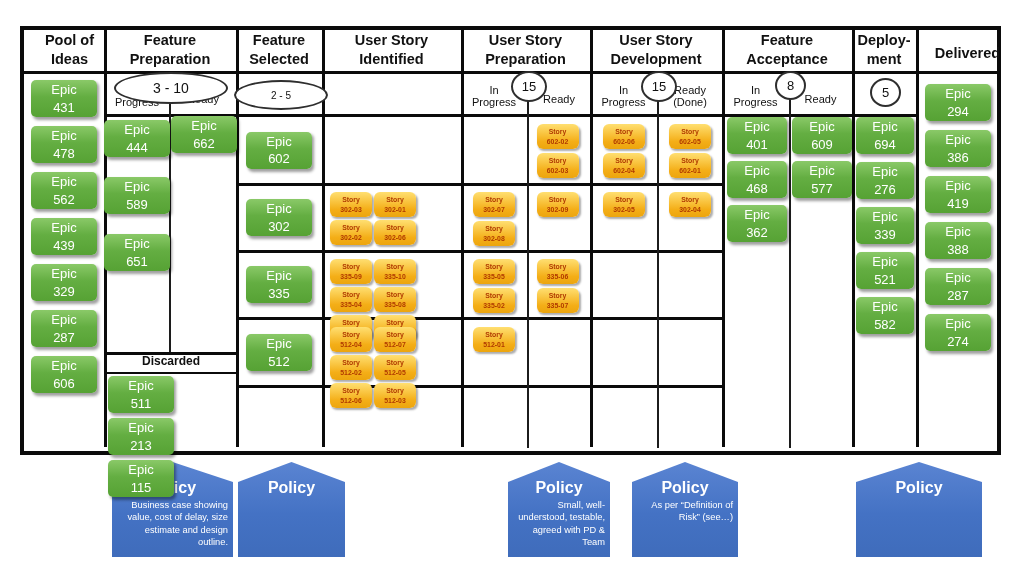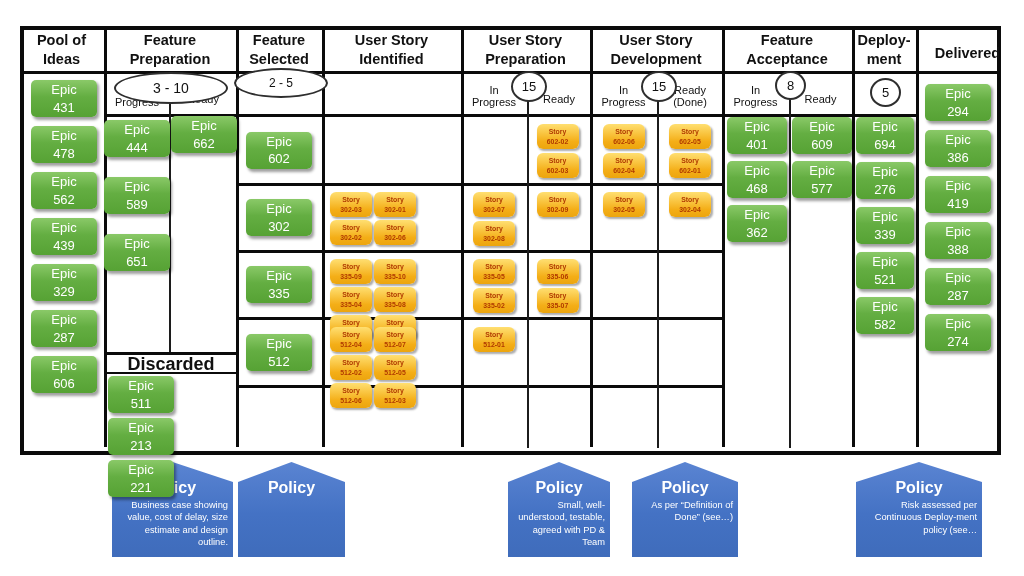--- a/index.html
+++ b/index.html
@@ -2,38 +2,38 @@
 <html><head>
 <meta charset="utf-8">
 <style>
   html,body{margin:0;padding:0;background:#ffffff;}
   #canvas{position:relative;width:1024px;height:576px;background:#ffffff;overflow:hidden;
           font-family:"Liberation Sans", sans-serif;color:#111;}
   .line{position:absolute;background:#0b0b0b;}
   .thin{background:#1c1c1c;}
   .outer{position:absolute;left:20px;top:26px;width:973px;height:421px;border:4px solid #0b0b0b;}
   .hdr{position:absolute;top:31px;font-weight:bold;font-size:14.5px;line-height:1.3;text-align:center;white-space:pre-line;}
-  .hc0{left:12px;width:99px;}  .hc1{left:104px;width:132px;} .hc2{left:236px;width:86px;}
+  .hc0{left:20px;width:99px;}  .hc1{left:104px;width:132px;} .hc2{left:236px;width:86px;}
   .hc3{left:322px;width:139px;}.hc4{left:461px;width:129px;} .hc5{left:590px;width:132px;}
   .hc6{left:722px;width:130px;}.hc7{left:852px;width:64px;}  .hc8{left:916px;width:103px;top:44px;}
   .oval{position:absolute;background:#fff;border:2px solid #2e2e2e;border-radius:50%;
         display:flex;align-items:center;justify-content:center;font-size:13px;z-index:5;}
   .ov-prep{left:114px;top:72px;width:110px;height:28px;font-size:14px;}
-  .ov-sel{left:234px;top:68px;width:90px;height:26px;font-size:12px;}
+  .ov-sel{left:234px;top:80px;width:90px;height:26px;font-size:10px;}
   .ov-id{left:366px;top:71px;width:50px;height:42px;font-size:15px;}
   .ov-sp{left:511px;top:71px;width:32px;height:27px;}
   .ov-dev{left:641px;top:71px;width:32px;height:27px;}
   .ov-acc{left:775px;top:71px;width:27px;height:25px;}
   .ov-dep{left:870px;top:78px;width:27px;height:25px;}
   .sl{position:absolute;font-size:11px;line-height:1.12;text-align:center;white-space:pre-line;z-index:4;}
   .sl-prep-ip{left:106px;top:84px;width:62px;} .sl-prep-rd{left:172px;top:93px;width:62px;}
   .sl-sp-ip{left:463px;top:84px;width:62px;}   .sl-sp-rd{left:530px;top:93px;width:58px;}
   .sl-dev-ip{left:592px;top:84px;width:63px;}  .sl-dev-rd{left:660px;top:84px;width:60px;}
   .sl-acc-ip{left:724px;top:84px;width:63px;}  .sl-acc-rd{left:791px;top:93px;width:59px;}
-  .discarded-label{position:absolute;left:106px;top:354px;width:130px;font-weight:bold;font-size:18px;text-align:center;}
+  .discarded-label{position:absolute;left:106px;top:354px;width:130px;font-weight:bold;font-size:12px;text-align:center;}
   .stack{position:absolute;display:flex;flex-direction:column;align-items:center;z-index:3;}
   #stack-pool{left:27px;top:80px;width:74px;gap:9px;}
   #stack-prep-ip{left:105px;top:120px;width:64px;gap:20px;}
   #stack-prep-rd{left:171px;top:116px;width:66px;gap:8px;}
   #stack-discarded{left:108px;top:376px;width:128px;flex-direction:row;flex-wrap:wrap;gap:5px 6px;justify-content:flex-start;align-items:flex-start;}
   #stack-acc-ip{left:725px;top:117px;width:64px;gap:7px;}
   #stack-acc-rd{left:792px;top:117px;width:60px;gap:7px;}
   #stack-dep{left:854px;top:117px;width:62px;gap:8px;}
   #stack-del{left:921px;top:84px;width:74px;gap:9px;}
   #stack-acc-ip .epic-card,#stack-acc-rd .epic-card{width:60px;}
@@ -185,21 +185,21 @@
       <div class="epic-card">
         <div>Epic</div>
         <div>511</div>
       </div>
       <div class="epic-card">
         <div>Epic</div>
         <div>213</div>
       </div>
       <div class="epic-card">
         <div>Epic</div>
-        <div>221</div>
+        <div>115</div>
       </div>
     </div>
   <div class="stack" id="stack-acc-ip">
       <div class="epic-card">
         <div>Epic</div>
         <div>401</div>
       </div>
       <div class="epic-card">
         <div>Epic</div>
         <div>468</div>
@@ -274,25 +274,24 @@
   </div>
   <div class="policy pp2">
     <div class="pt">Policy</div>
   </div>
   <div class="policy pp3">
     <div class="pt">Policy</div>
     <div class="pb">Small, well-understood, testable, agreed with PD &amp; Team</div>
   </div>
   <div class="policy pp4">
     <div class="pt">Policy</div>
-    <div class="pb">As per “Definition of Done” (see…)</div>
+    <div class="pb">As per “Definition of Risk” (see…)</div>
   </div>
   <div class="policy pp5">
     <div class="pt">Policy</div>
-    <div class="pb">Risk assessed per Continuous Deploy-ment policy (see…</div>
   </div>
 
 <div class="lane-cell lr0 lc-sel">
       <div class="epic-card">
         <div>Epic</div>
         <div>602</div>
       </div>
     </div>
     <div class="lane-cell lr0 lc-id wrap"></div>
     <div class="lane-cell lr0 lc-sp-ip vstack"></div>

